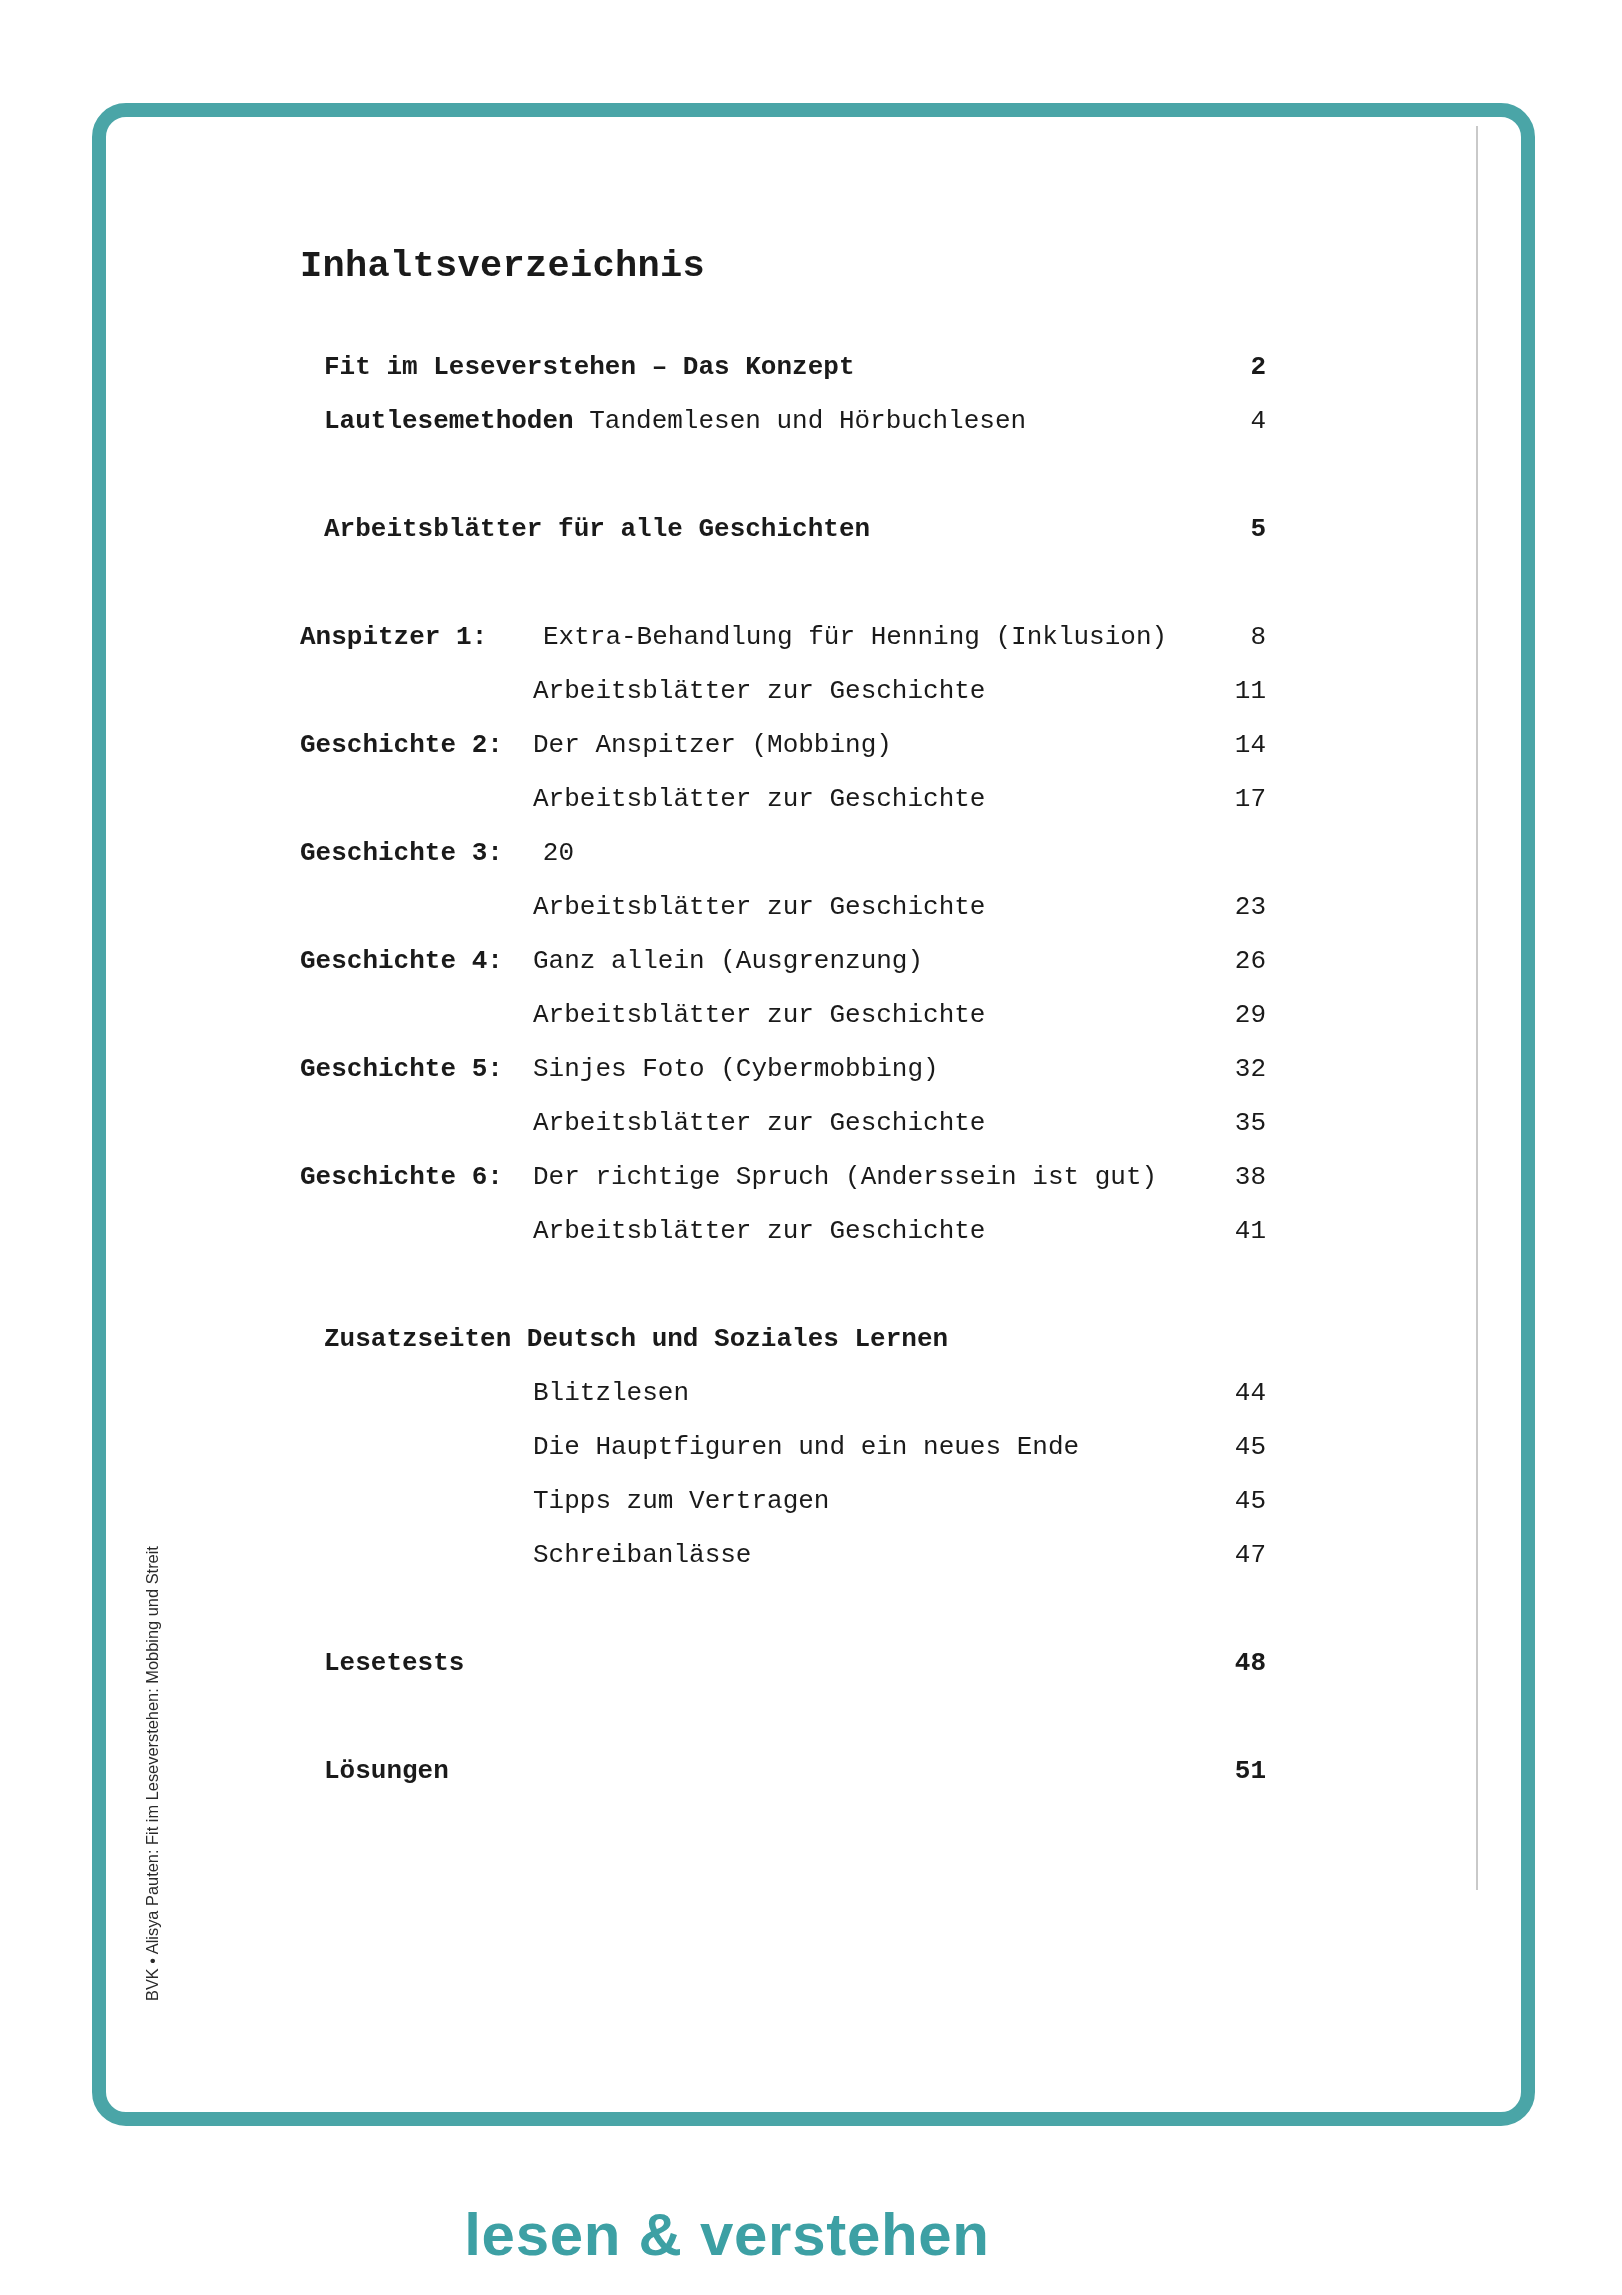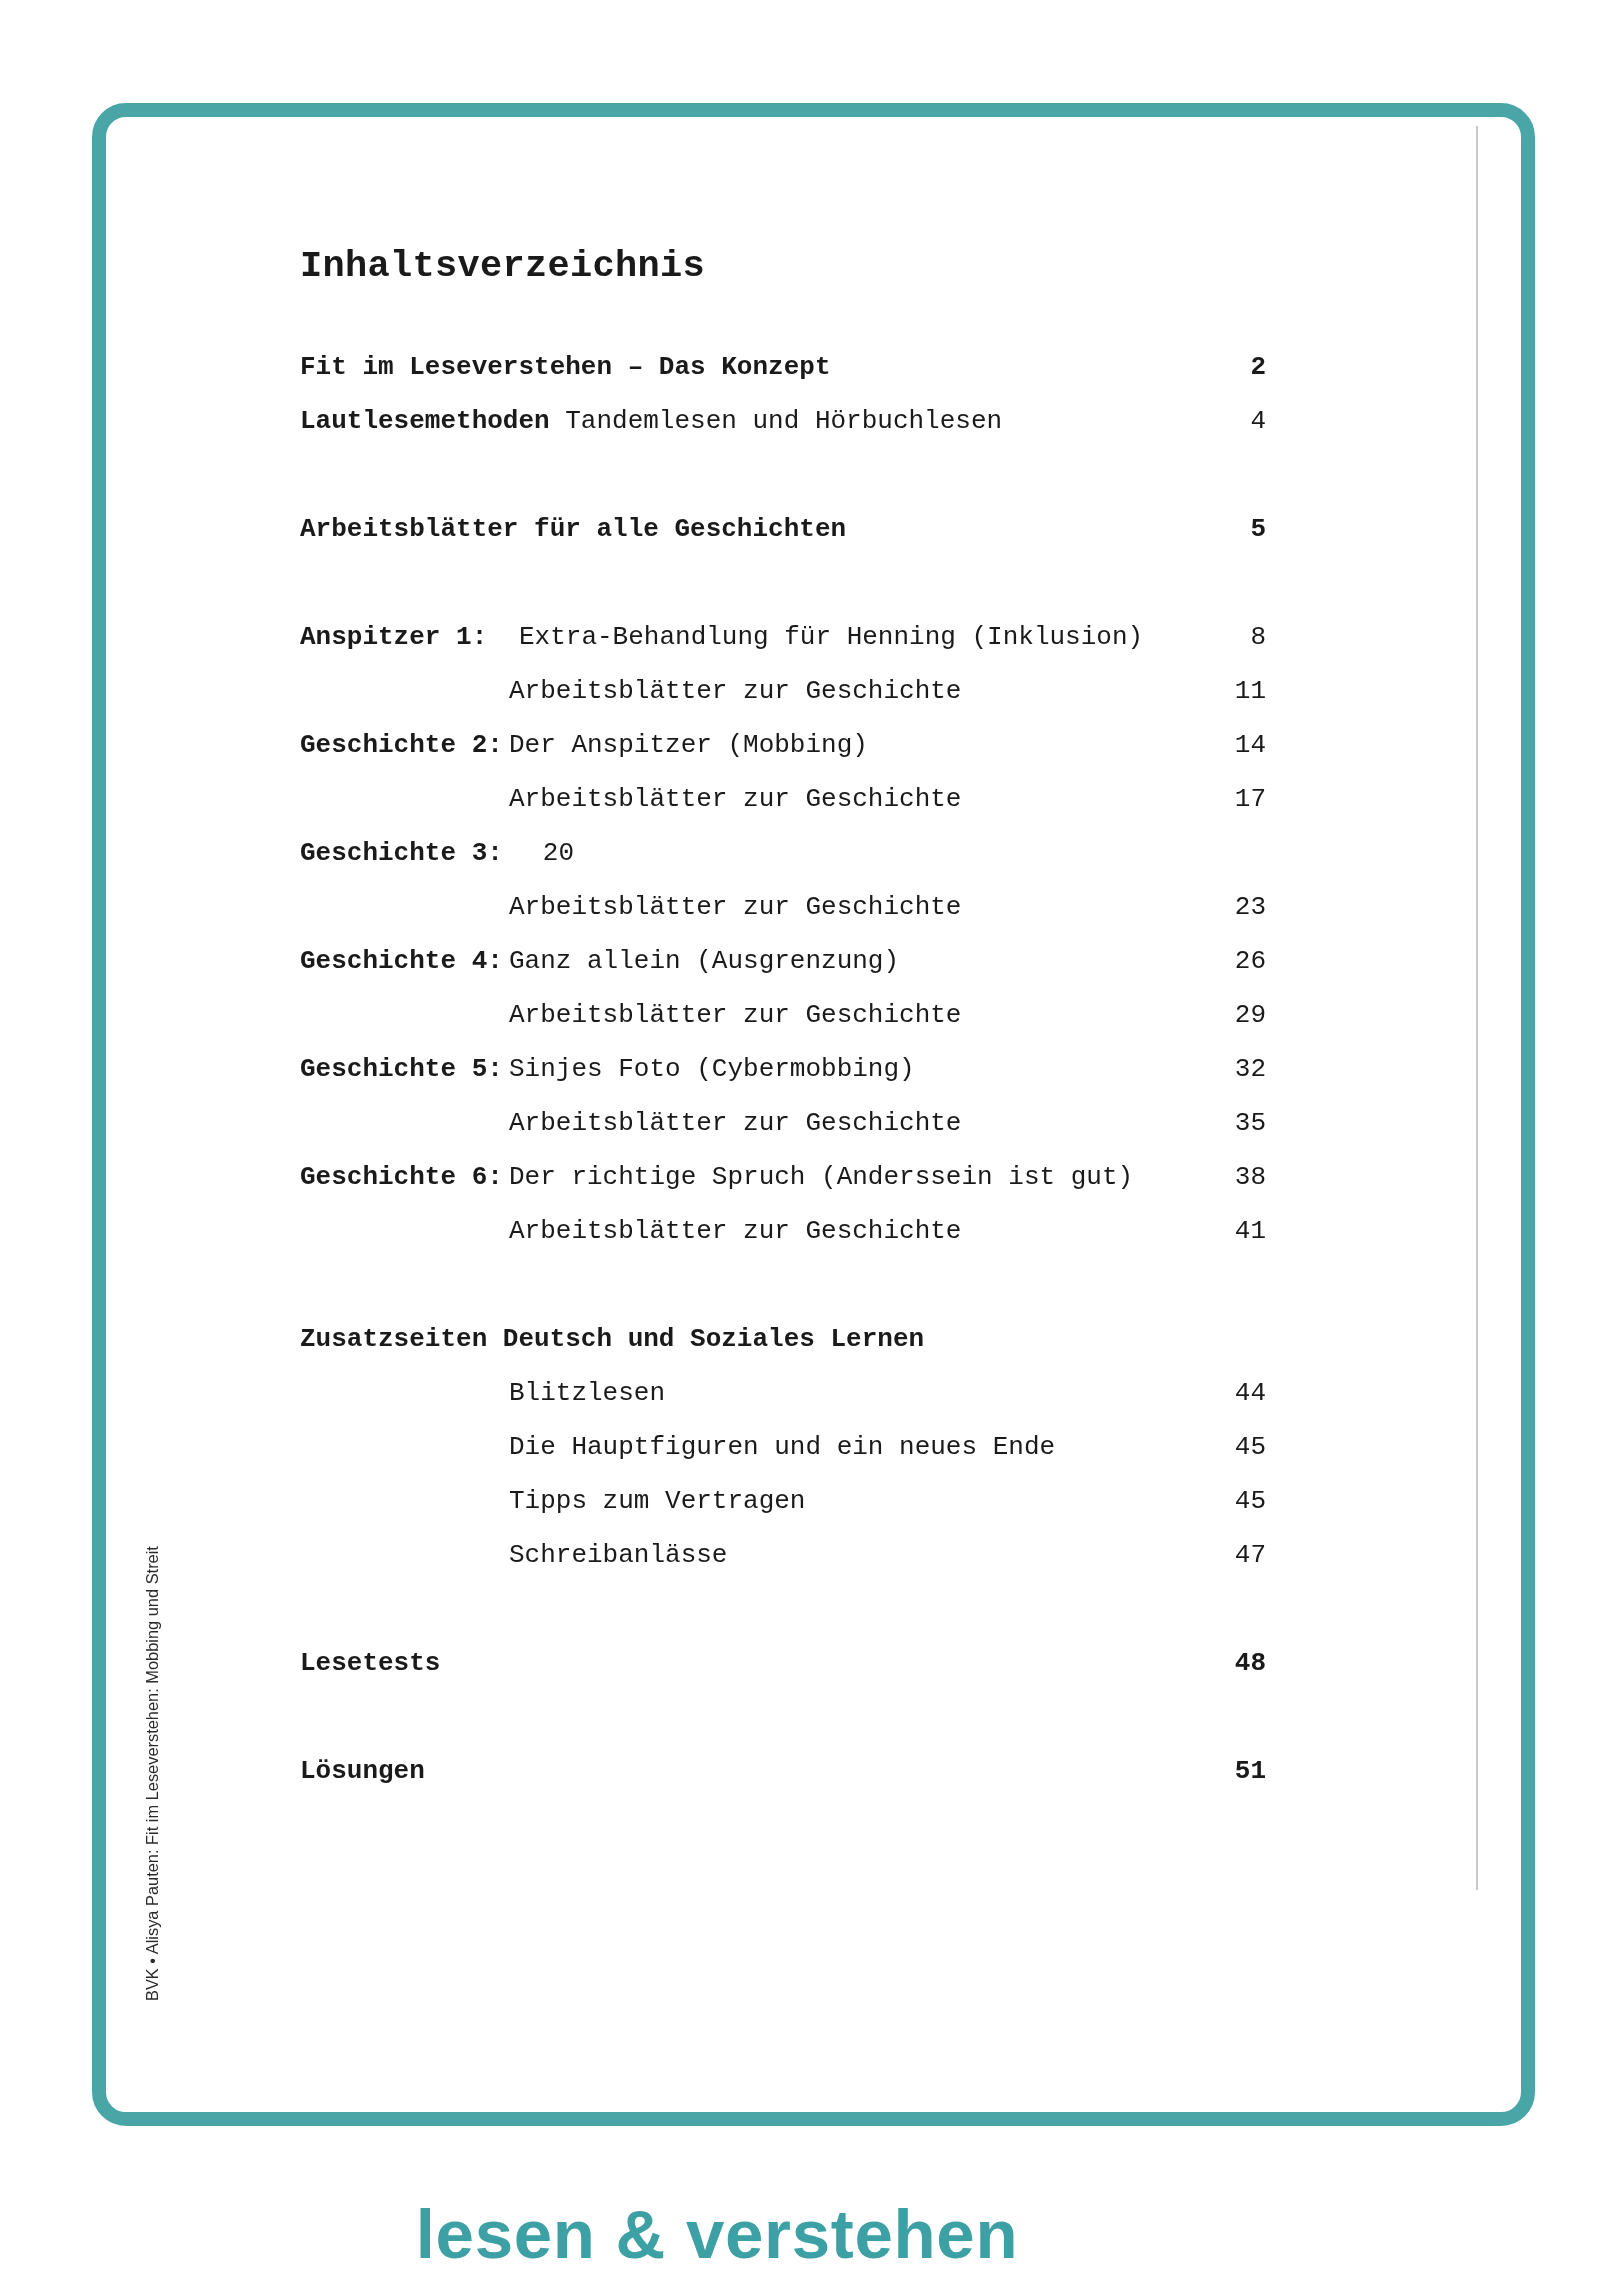--- a/index.html
+++ b/index.html
@@ -36,28 +36,29 @@
   }
   .toc-list{display:block;}
   .row{
     display:flex;align-items:baseline;
     font-size:26px;line-height:54px;
   }
   .row.gap{margin-top:54px;gap:10px;}
   .row .lead{
     flex:0 0 auto;width:209px;font-weight:bold;white-space:nowrap;
   }
-  .row .text{flex:1 1 auto;}
+  .row .text{flex:1 1 auto;margin-left:24px;}
   .row .text b{font-weight:bold;}
   .row .page{flex:0 0 auto;width:65px;text-align:right;}
   .bold{font-weight:bold;}
   .brand-footer{
     position:absolute;left:0;top:2186px;width:1434px;text-align:center;
-    font-size:69px;line-height:98px;font-weight:bold;color:var(--brand);
+    font-size:60px;line-height:98px;font-weight:bold;color:var(--brand);
     letter-spacing:0.7px;
+    padding-left:10px;
   }
 </style>
 </head>
 <body>
 
 <div class="frame"></div>
 
 <div class="scan-line"></div>
 
 <div class="sidebar-credit">BVK • Alisya Pauten: Fit im Leseverstehen: Mobbing und Streit</div>

